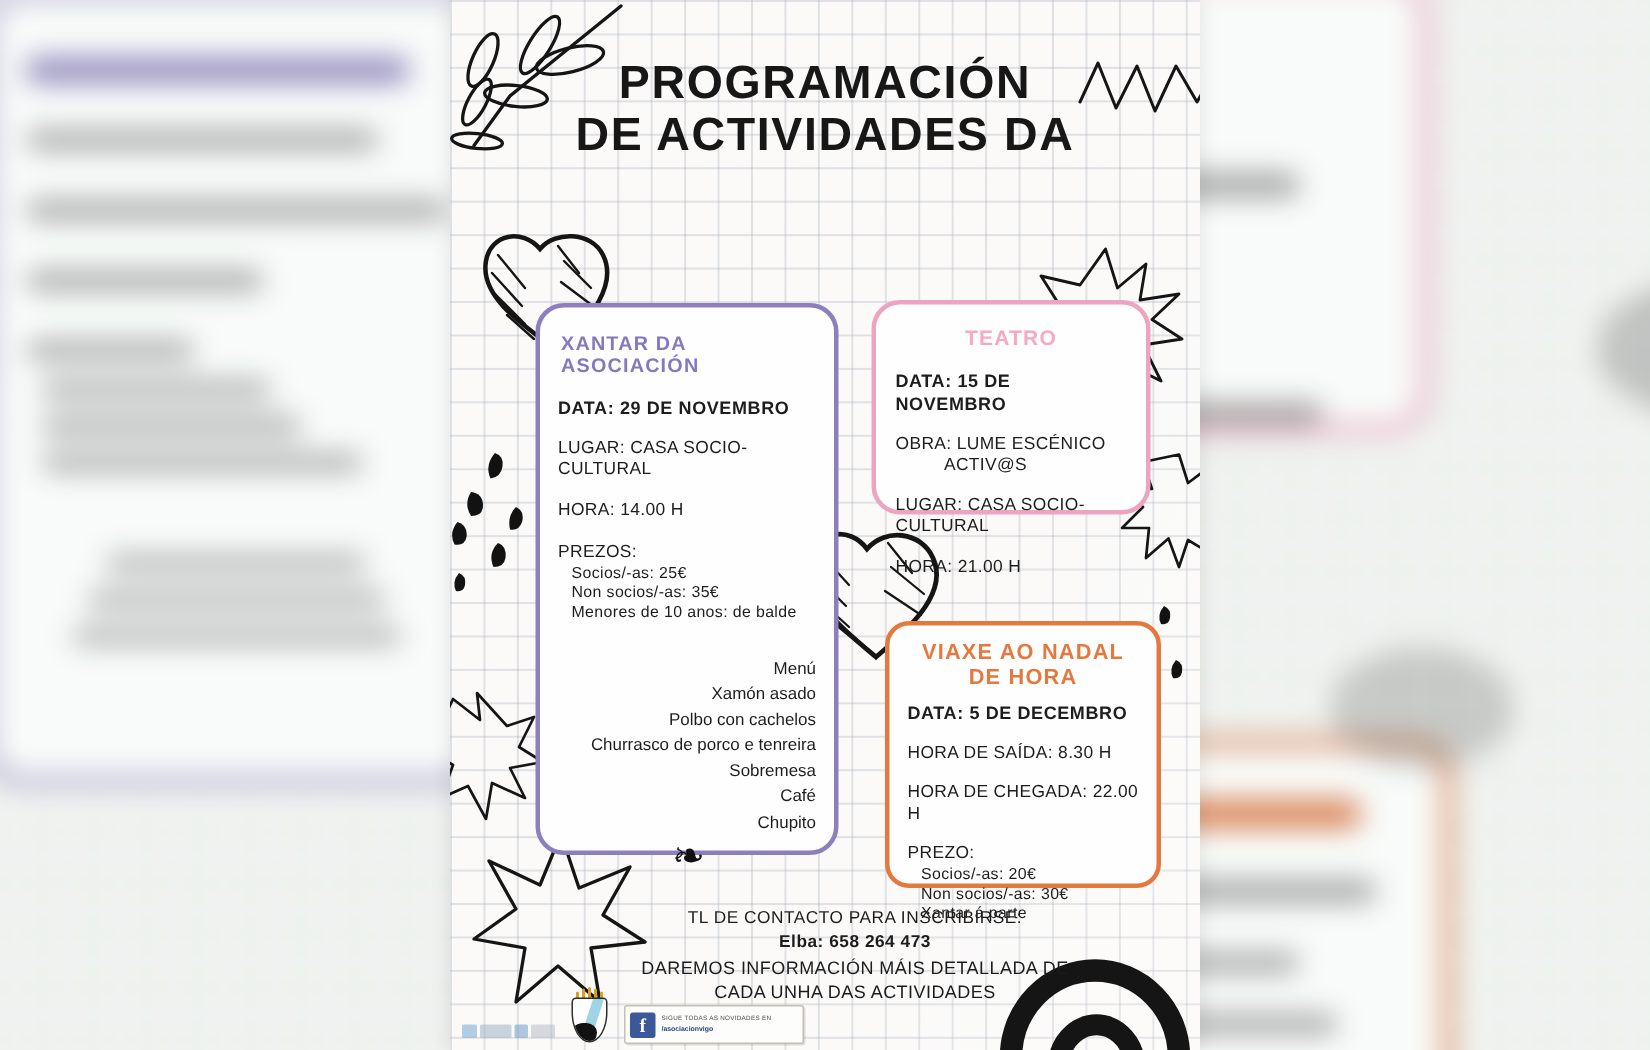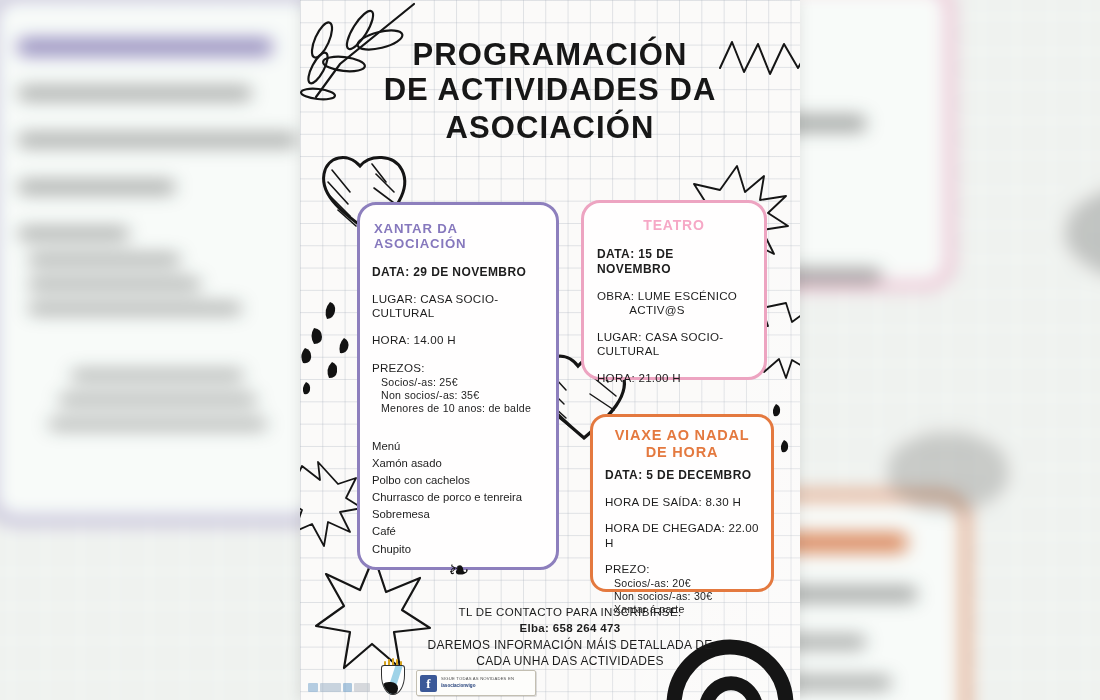--- a/index.html
+++ b/index.html
@@ -99,21 +99,21 @@
   }
   .card-purple {
     left: 57px; top: 202px;
     width: 202px; height: 368px;
     border: 3px solid #8d7fbd;
     border-radius: 19px;
     padding: 16px 12px 10px 12px;
   }
   .card-pink {
     left: 281px; top: 200px;
-    width: 186px; height: 180px;
+    width: 186px; height: 143px;
     border: 3px solid #eda4c1;
     border-radius: 19px;
     padding: 14px 13px;
   }
   .card-orange {
     left: 290px; top: 414px;
     width: 184px; height: 178px;
     border: 3px solid #e4793f;
     border-radius: 16px;
     padding: 10px 12px;
@@ -137,21 +137,21 @@
   }
   .row.bold { font-weight: 700; font-size: 12px; letter-spacing: .4px; }
   .row.sm   { font-size: 10.6px; }
   .row.indent { padding-left: 9px; }
   .sp6  { height: 6px; }
   .sp12 { height: 12px; }
   .sp14 { height: 14px; }
   .sp18 { height: 18px; }
 
   .menu {
-    text-align: left;
+    text-align: right;
     font-size: 11.3px;
     color: #1d1d1d;
     line-height: 1.52;
     margin-top: 4px;
   }
   .flourish {
     text-align: center;
     font-size: 26px;
     color: #111;
     line-height: .8;
@@ -381,21 +381,20 @@
         <g fill="#121212">
           <path d="M6 4 q5 2 4 8 q-1 5 -6 4 q-3 -6 2 -12 Z"></path>
           <path d="M14 40 q5 2 4 8 q-1 5 -6 4 q-3 -6 2 -12 Z"></path>
         </g>
       </svg>
     </div>
 
     <div class="title-block">
       <div class="title-line l1">PROGRAMACIÓN</div>
       <div class="title-line l2">DE ACTIVIDADES DA</div>
-      <div class="title-line l3">ASOCIACIÓN</div>
     </div>
 
     <div class="card card-purple">
       <div class="card-title">XANTAR DA ASOCIACIÓN</div>
       <div class="sp14"></div>
       <div class="row bold">DATA: 29 DE NOVEMBRO</div>
       <div class="sp12"></div>
       <div class="row">LUGAR: CASA SOCIO-CULTURAL</div>
       <div class="sp12"></div>
       <div class="row">HORA: 14.00 H</div>

